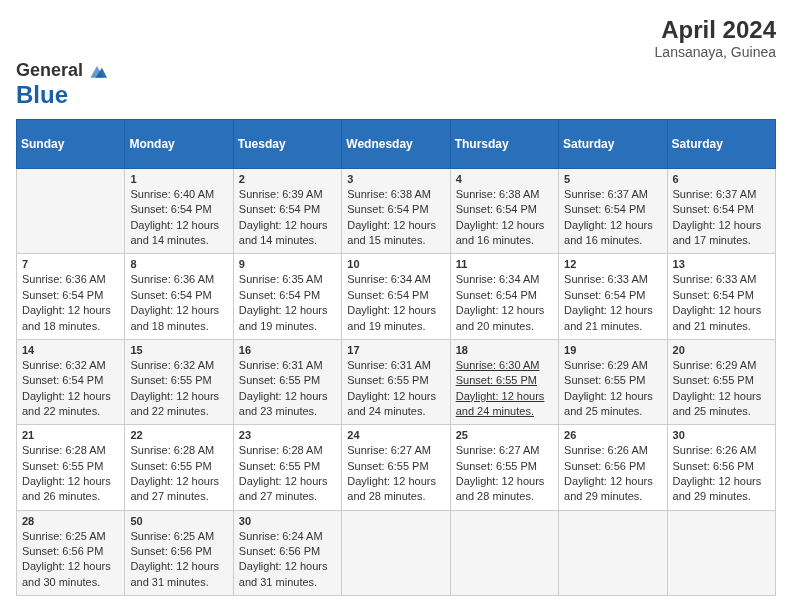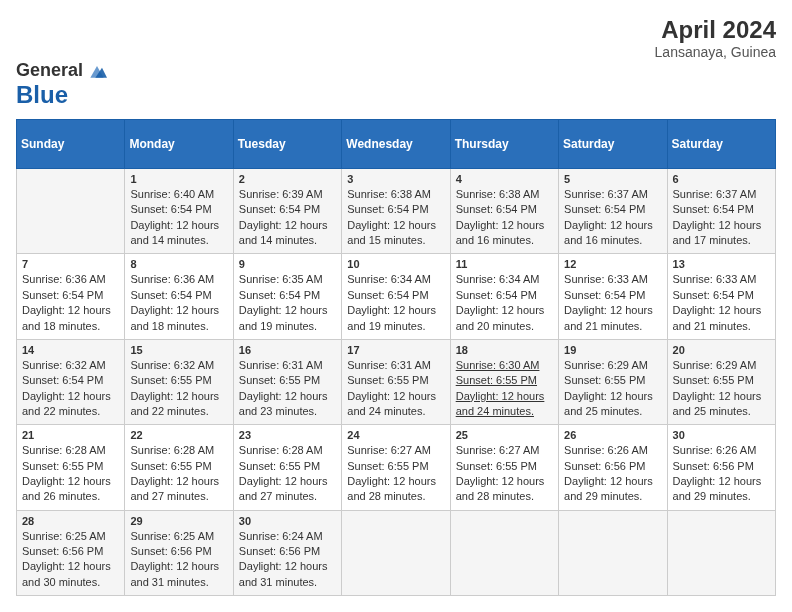--- a/index.html
+++ b/index.html
@@ -338,21 +338,21 @@
         </tr>
         <tr class="row-shaded">
           <td>
             <span class="day-num">28</span>
             <div class="day-info" style="white-space: pre-line;">Sunrise: 6:25 AM
 Sunset: 6:56 PM
 Daylight: 12 hours
 and 30 minutes.</div>
           </td>
           <td>
-            <span class="day-num">29</span>
+            <span class="day-num">50</span>
             <div class="day-info" style="white-space: pre-line;">Sunrise: 6:25 AM
 Sunset: 6:56 PM
 Daylight: 12 hours
 and 31 minutes.</div>
           </td>
           <td>
             <span class="day-num">30</span>
             <div class="day-info" style="white-space: pre-line;">Sunrise: 6:24 AM
 Sunset: 6:56 PM
 Daylight: 12 hours

